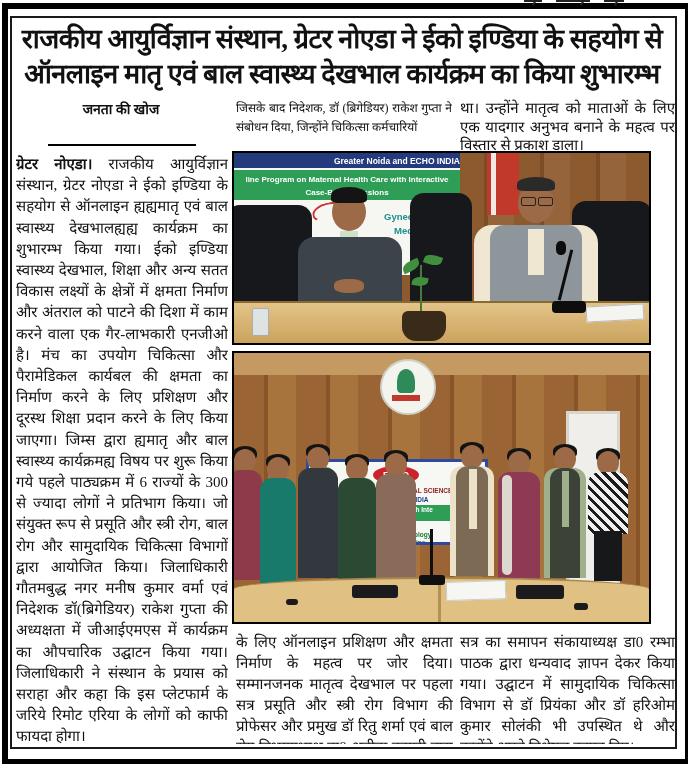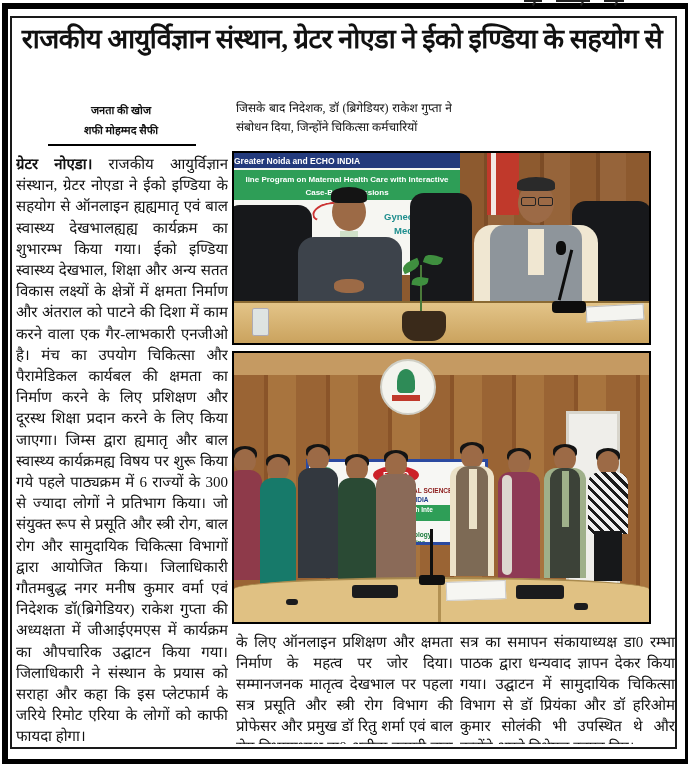--- a/index.html
+++ b/index.html
@@ -14,21 +14,21 @@
   .artifact .a1{left:4px;width:18px;}
   .artifact .a2{left:36px;width:34px;}
   .artifact .a3{left:84px;width:20px;}
   .artifact b{position:absolute;top:-3px;width:2px;height:9px;background:#222;transform:rotate(28deg);}
   .artifact .b1{left:14px;} .artifact .b2{left:62px;} .artifact .b3{left:96px;}
 
   .headline{position:absolute;left:20px;top:22px;width:644px;text-align:center;
             font-weight:bold;font-size:27px;line-height:35px;letter-spacing:-0.5px;}
 
   .byline{position:absolute;left:18px;top:100px;width:206px;text-align:center;
-          font-weight:bold;font-size:11px;line-height:20px;}
+          font-weight:bold;font-size:14px;line-height:20px;}
   .byline-rule{position:absolute;left:48px;top:144px;width:148px;height:0;border-top:2px solid #000;}
 
   .col{position:absolute;text-align:justify;font-size:15px;line-height:21px;overflow:hidden;}
   .col p{margin:0 0 2px 0;}
   .lede{font-weight:bold;}
   .col-left{left:16px;top:154px;width:212px;height:592px;line-height:21.2px;}
   .col-mid-top{left:236px;top:99px;width:216px;height:54px;font-size:12px;line-height:18.5px;}
   .col-right-top{left:460px;top:99px;width:215px;height:54px;font-size:15px;line-height:18.5px;}
   .col-mid-bot{left:236px;top:632px;width:217px;height:112px;line-height:21px;}
   .col-right-bot{left:460px;top:632px;width:215px;height:112px;line-height:21px;}
@@ -38,21 +38,21 @@
   .photo1{top:151px;height:190px;}
   .photo2{top:351px;height:269px;}
   .abs{position:absolute;}
 
   
   .p1-wood{position:absolute;inset:0;
     background:repeating-linear-gradient(90deg,#8d5a2f 0 26px,#7c4c26 26px 30px,#96643a 30px 56px);}
   .p1-banner{position:absolute;left:0;top:0;width:226px;height:122px;background:#f6f6f2;}
   .p1-navy{position:absolute;left:0;top:0;width:226px;height:15px;background:#233a7c;
            color:#fff;font-family:"Liberation Sans",sans-serif;font-weight:bold;font-size:8.5px;
-           text-align:left;line-height:17px;overflow:hidden;}
+           text-align:right;line-height:17px;overflow:hidden;}
   .p1-green{position:absolute;left:0;top:17px;width:226px;height:30px;background:#2e9e57;
             color:#fff;font-family:"Liberation Sans",sans-serif;font-weight:bold;font-size:8px;
             text-align:center;line-height:13px;padding-top:3px;box-sizing:border-box;}
   .p1-de{position:absolute;left:6px;top:64px;color:#233a7c;font-family:"Liberation Sans",sans-serif;
          font-weight:bold;font-size:9px;}
   .p1-swirl{position:absolute;left:78px;top:50px;width:26px;height:14px;border:2px solid #c33;
             border-color:#c33 transparent transparent #c33;border-radius:60% 40% 50% 50%;transform:rotate(-12deg);}
   .p1-teal{position:absolute;color:#1f8e8e;font-family:"Liberation Sans",sans-serif;font-weight:bold;font-size:9.5px;}
   .p1-redbanner{position:absolute;left:253px;top:0;width:32px;height:62px;background:#c0392b;}
   .p1-redbanner:before{content:"";position:absolute;left:4px;top:0;width:5px;height:62px;background:#f2e9e4;}
@@ -130,34 +130,35 @@
     <i class="a1"></i>
       <i class="a2"></i>
       <i class="a3"></i>
     <b class="b1"></b>
       <b class="b2"></b>
       <b class="b3"></b>
   </div>
 
   <div class="headline">
     <div>राजकीय आयुर्विज्ञान संस्थान, ग्रेटर नोएडा ने ईको इण्डिया के सहयोग से</div>
+    <div>ऑनलाइन मातृ एवं बाल स्वास्थ्य देखभाल कार्यक्रम का किया शुभारम्भ</div>
   </div>
 
   <div class="byline">
     <div>जनता की खोज</div>
-    <div>शफी मोहम्मद सैफी</div>
   </div>
   <div class="byline-rule"></div>
 
   <div class="col col-left">
     <p><span class="lede">ग्रेटर नोएडा।</span> <span>राजकीय आयुर्विज्ञान संस्थान, ग्रेटर नोएडा ने ईको इण्डिया के सहयोग से ऑनलाइन ह्यह्यमातृ एवं बाल स्वास्थ्य देखभालह्यह्य कार्यक्रम का शुभारम्भ किया गया। ईको इण्डिया स्वास्थ्य देखभाल, शिक्षा और अन्य सतत विकास लक्ष्यों के क्षेत्रों में क्षमता निर्माण और अंतराल को पाटने की दिशा में काम करने वाला एक गैर-लाभकारी एनजीओ है। मंच का उपयोग चिकित्सा और पैरामेडिकल कार्यबल की क्षमता का निर्माण करने के लिए प्रशिक्षण और दूरस्थ शिक्षा प्रदान करने के लिए किया जाएगा। जिम्स द्वारा ह्यमातृ और बाल स्वास्थ्य कार्यक्रमह्य विषय पर शुरू किया गये पहले पाठ्यक्रम में 6 राज्यों के 300 से ज्यादा लोगों ने प्रतिभाग किया। जो संयुक्त रूप से प्रसूति और स्त्री रोग, बाल रोग और सामुदायिक चिकित्सा विभागों द्वारा आयोजित किया। जिलाधिकारी गौतमबुद्ध नगर मनीष कुमार वर्मा एवं निदेशक डॉ(ब्रिगेडियर) राकेश गुप्ता की अध्यक्षता में जीआईएमएस में कार्यक्रम का औपचारिक उद्घाटन किया गया। जिलाधिकारी ने संस्थान के प्रयास को सराहा और कहा कि इस प्लेटफार्म के जरिये रिमोट एरिया के लोगों को काफी फायदा होगा।</span></p>
 
   </div>
 
   <div class="col col-mid-top">जिसके बाद निदेशक, डॉ (ब्रिगेडियर) राकेश गुप्ता ने संबोधन दिया, जिन्होंने चिकित्सा कर्मचारियों</div>
+  <div class="col col-right-top">था। उन्होंने मातृत्व को माताओं के लिए एक यादगार अनुभव बनाने के महत्व पर विस्तार से प्रकाश डाला।</div>
 
   <div class="photo photo1">
     <div class="p1-wood"></div>
     <div class="p1-banner">
       <div class="p1-navy">Greater Noida and ECHO INDIA</div>
       <div class="p1-green">
         <div>line Program on Maternal Health Care with Interactive</div>
         <div>Case-Based Sessions</div>
       </div>
       <span class="p1-de">De</span>

